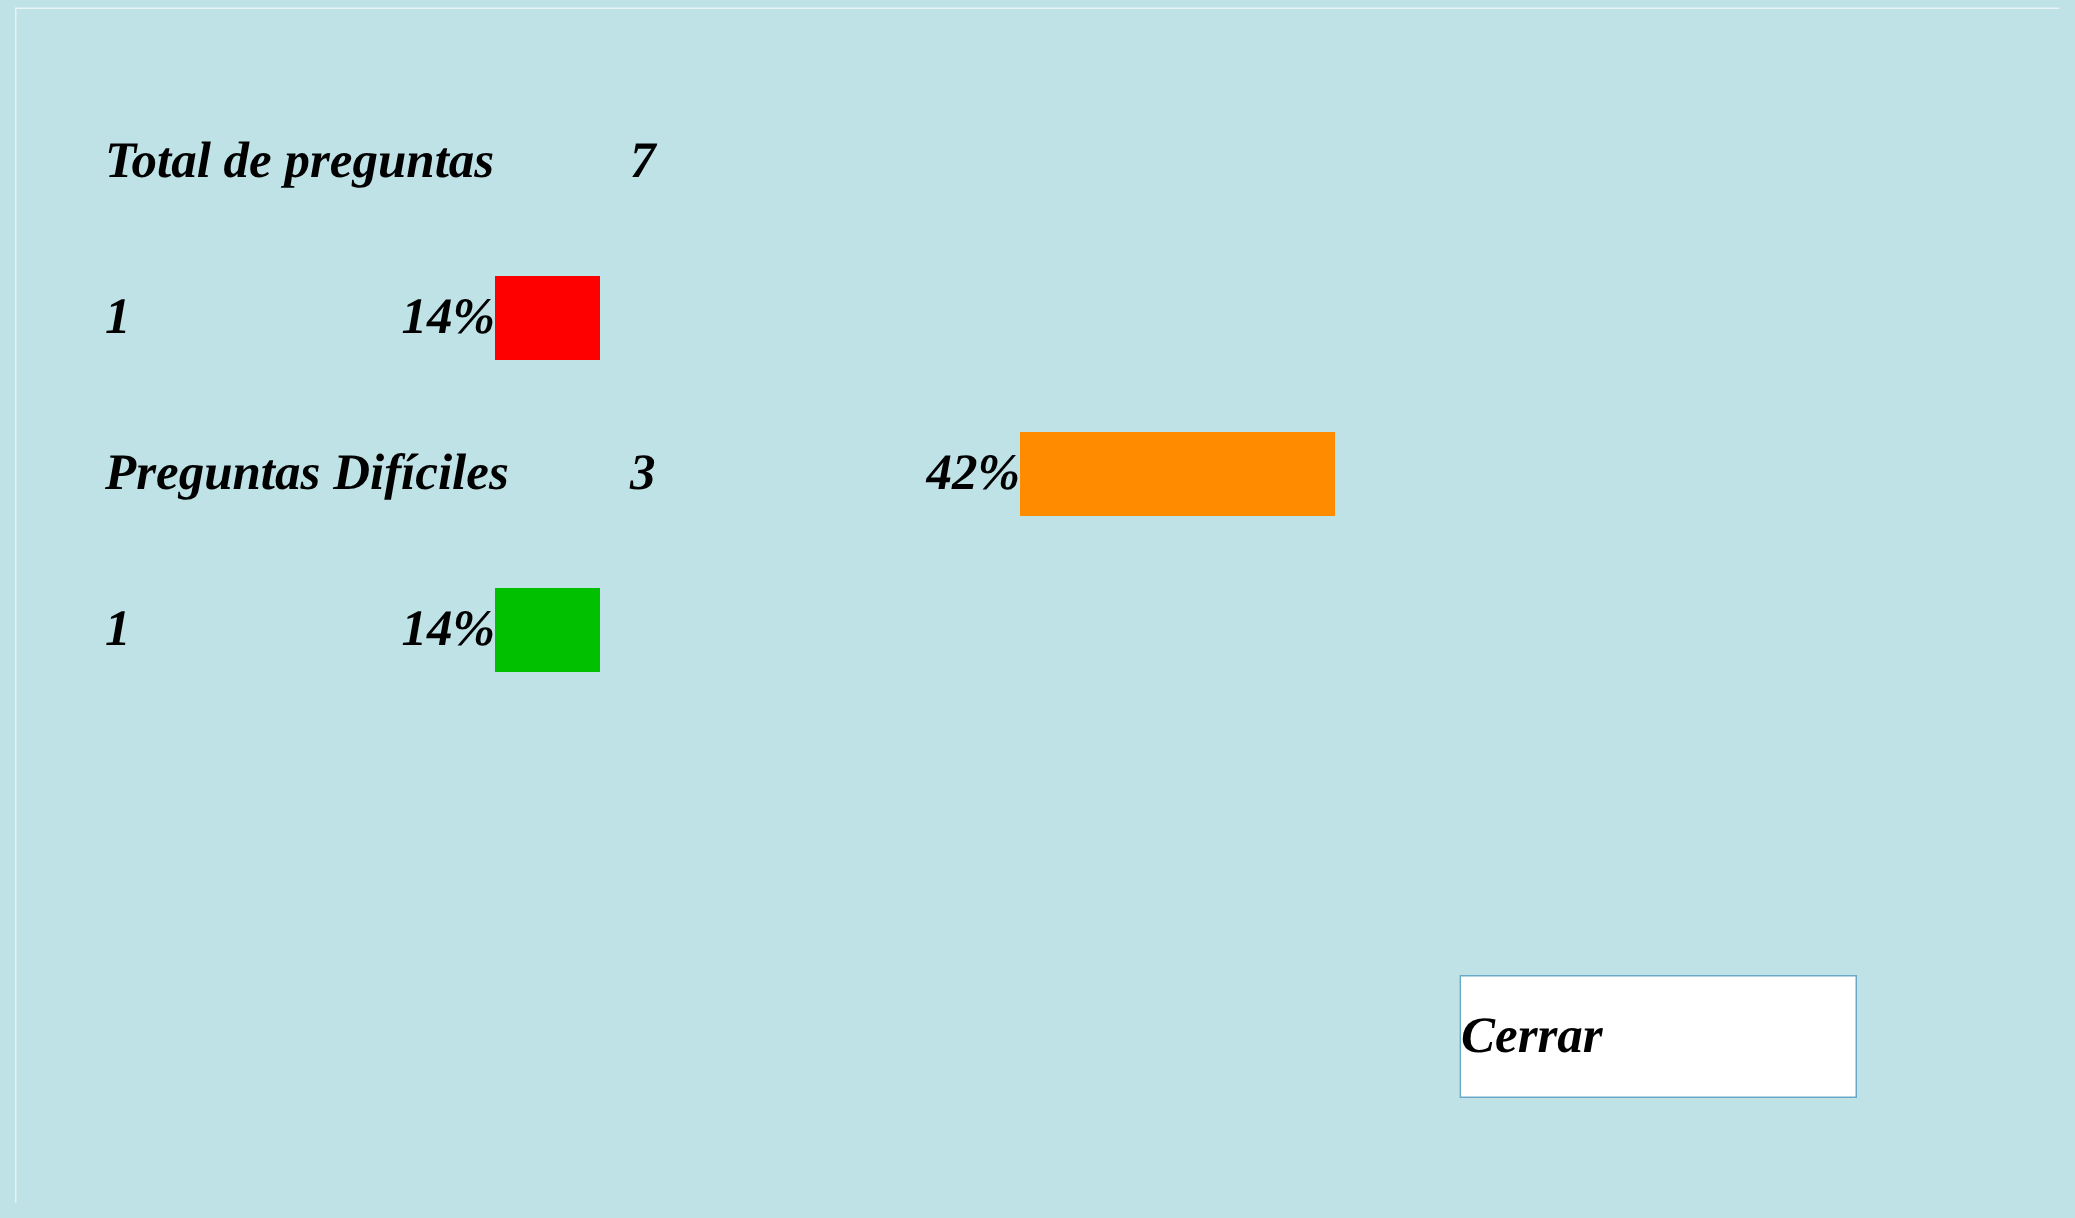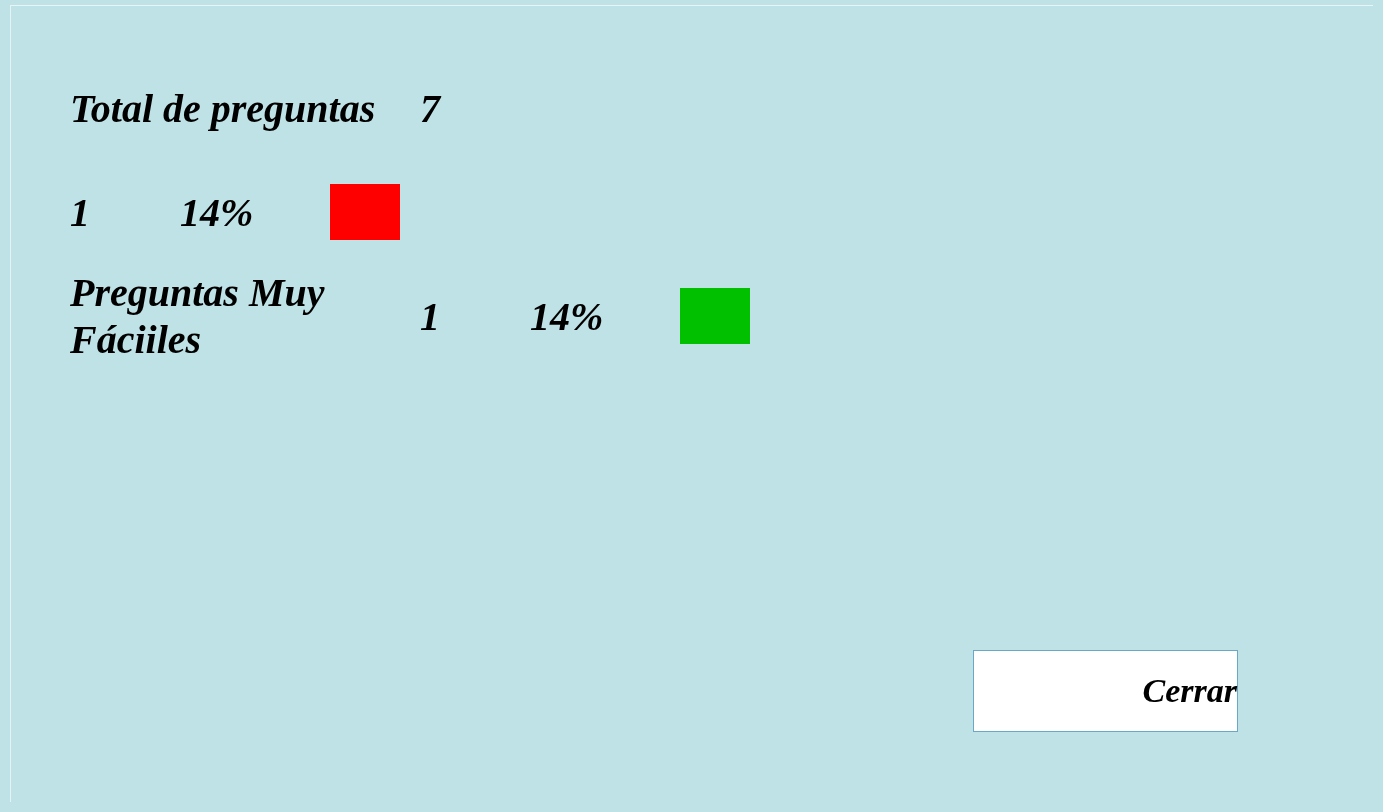--- a/index.html
+++ b/index.html
@@ -22,71 +22,76 @@
     .content {
       position: absolute;
       top: 80px;
       left: 70px;
       right: 70px;
     }
     .row {
       display: flex;
       align-items: center;
       margin-bottom: 48px;
-      font-size: 40px;
+      font-size: 34px;
       font-weight: 600;
       height: 56px;
     }
     .label { width: 350px; }
     .count { width: 110px; }
-    .percent { width: 150px; }
+    .percent { width: 150px; text-align: right; }
     .bar {
       height: 56px;
     }
     .close-btn {
       position: absolute;
       right: 145px;
       bottom: 80px;
       width: 265px;
       height: 82px;
       background: #ffffff;
       border: 1px solid #6aa8c8;
       font-family: "Brush Script MT", "Lucida Handwriting", cursive;
       font-style: italic;
       font-weight: 600;
       font-size: 34px;
       color: #000;
       cursor: pointer;
       display: flex;
       align-items: center;
-      justify-content: flex-end;
+      justify-content: flex-start;
     }
   </style>
 </head>
 <body>
 
 <div class="window-frame"></div>
 
 <div class="content">
 
   <div class="row">
     <span class="label">Total de preguntas</span>
     <span class="count">7</span>
   </div>
 
   <div class="row">
     <span class="count">1</span>
     <span class="percent">14%</span>
     <div class="bar" style="background: rgb(255, 0, 0); width: 70px;"></div>
   </div>
 
+  <div class="row">
+    <span class="label">Preguntas Difíciles</span>
+    <span class="count">3</span>
+    <span class="percent">42%</span>
+    <div class="bar" style="background: rgb(255, 140, 0); width: 210px;"></div>
+  </div>
 
 
   <div class="row">
-    <span class="label">Preguntas Muy Fáciiles</span>
     <span class="count">1</span>
     <span class="percent">14%</span>
     <div class="bar" style="background: rgb(0, 192, 0); width: 70px;"></div>
   </div>
 
 </div>
 
 <button class="close-btn">
   <span>Cerrar</span>
 </button>

